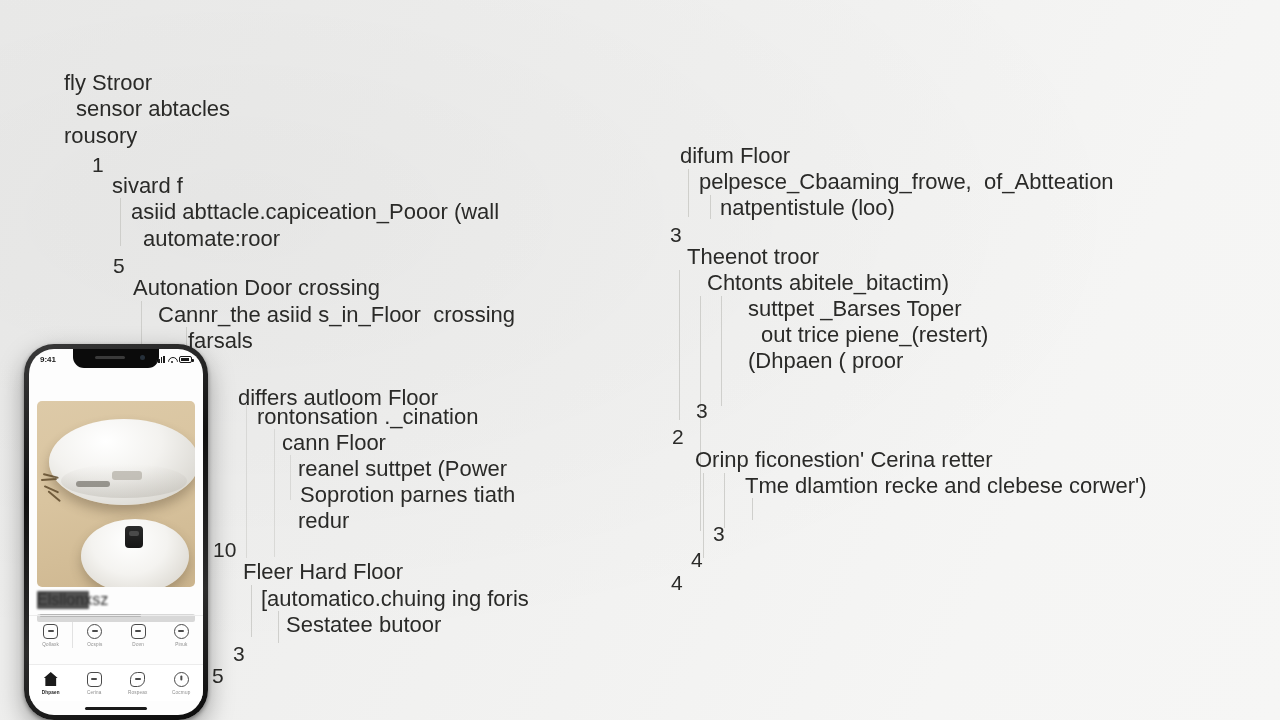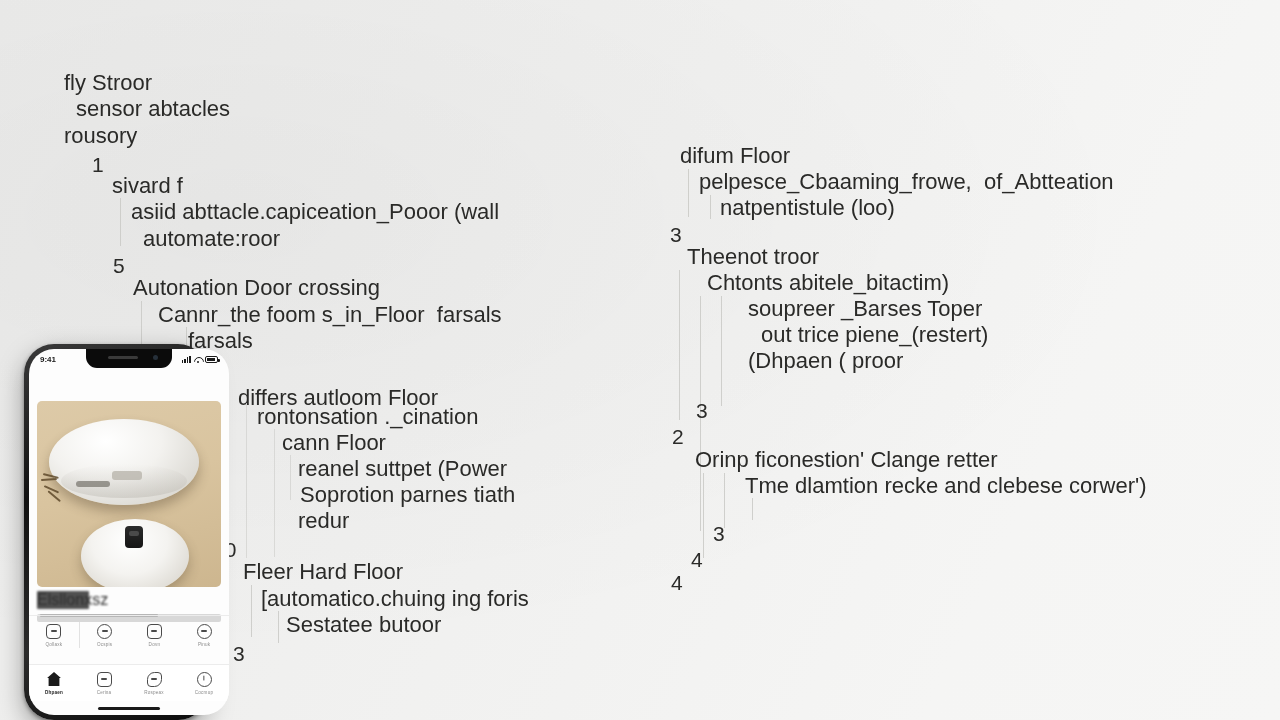--- a/index.html
+++ b/index.html
@@ -72,21 +72,20 @@
     padding: 5px;
     box-sizing: border-box;
   }
   #phone-inner {
     position: relative;
     width: 100%;
     height: 100%;
     border-radius: 25px;
     background: #fdfdfd;
     overflow: hidden;
-    padding-left: 26px;
   }
   #notch {
     position: absolute;
     left: 50%;
     transform: translateX(-50%);
     top: 0;
     width: 86px;
     height: 19px;
     background: #0b0b0b;
     border-bottom-left-radius: 11px;
@@ -348,21 +347,21 @@
   <div class="abs otext num" style="left:92px; top:152px;">1</div>
 
   <div class="abs otext" style="left:112px; top:173px;">sivard f</div>
   <div class="abs guide" style="left:120px; top:198px; height:48px;"></div>
   <div class="abs otext" style="left:131px; top:199px;">asiid abttacle.capiceation_Pooor (wall</div>
   <div class="abs otext" style="left:143px; top:226px;">automate:roor</div>
   <div class="abs otext num" style="left:113px; top:253px;">5</div>
 
   <div class="abs otext" style="left:133px; top:275px;">Autonation Door crossing</div>
   <div class="abs guide" style="left:141px; top:301px; height:50px;"></div>
-  <div class="abs otext" style="left:158px; top:302px;">Cannr_the foom s_in_Floor  farsals</div>
+  <div class="abs otext" style="left:158px; top:302px;">Cannr_the asiid s_in_Floor  crossing</div>
   <div class="abs guide" style="left:186px; top:327px; height:36px;"></div>
   <div class="abs otext" style="left:188px; top:328px;">farsals</div>
 
   <div class="abs otext" style="left:238px; top:377px;margin-top:8px;">differs autloom Floor</div>
   <div class="abs guide soft" style="left:246px; top:403px; height:155px;"></div>
   <div class="abs otext" style="left:257px; top:404px;">rontonsation ._cination</div>
   <div class="abs guide soft" style="left:274px; top:429px; height:128px;"></div>
   <div class="abs otext" style="left:282px; top:430px;">cann Floor</div>
   <div class="abs guide soft" style="left:290px; top:455px; height:45px;"></div>
   <div class="abs otext" style="left:298px; top:456px;">reanel suttpet (Power</div>
@@ -383,27 +382,27 @@
   <div class="abs otext" style="left:699px; top:169px;">pelpesce_Cbaaming_frowe,  of_Abtteation</div>
   <div class="abs guide" style="left:710px; top:195px; height:24px;"></div>
   <div class="abs otext" style="left:720px; top:195px;">natpentistule (loo)</div>
   <div class="abs otext num" style="left:670px; top:222px;">3</div>
 
   <div class="abs otext" style="left:687px; top:244px;">Theenot troor</div>
   <div class="abs guide" style="left:679px; top:270px; height:150px;"></div>
   <div class="abs otext" style="left:707px; top:270px;text-align:right;">Chtonts abitele_bitactim)</div>
   <div class="abs guide" style="left:700px; top:296px; height:235px;"></div>
   <div class="abs guide" style="left:721px; top:296px; height:110px;"></div>
-  <div class="abs otext" style="left:748px; top:296px;">soupreer _Barses Toper</div>
+  <div class="abs otext" style="left:748px; top:296px;">suttpet _Barses Toper</div>
   <div class="abs otext" style="left:761px; top:322px;">out trice piene_(restert)</div>
   <div class="abs otext" style="left:748px; top:348px;">(Dhpaen ( proor</div>
   <div class="abs otext num" style="left:696px; top:398px;">3</div>
   <div class="abs otext num" style="left:672px; top:424px;">2</div>
 
-  <div class="abs otext" style="left:695px; top:447px;">Orinp ficonestion' Clange retter</div>
+  <div class="abs otext" style="left:695px; top:447px;">Orinp ficonestion' Cerina retter</div>
   <div class="abs guide" style="left:703px; top:473px; height:85px;"></div>
   <div class="abs guide" style="left:724px; top:473px; height:55px;"></div>
   <div class="abs otext" style="left:745px; top:473px;">Tme dlamtion recke and clebese corwer')</div>
   <div class="abs guide" style="left:752px; top:498px; height:22px;"></div>
   <div class="abs otext num" style="left:713px; top:521px;">3</div>
   <div class="abs otext num" style="left:691px; top:547px;">4</div>
   <div class="abs otext num" style="left:671px; top:570px;">4</div>
 
   <div class="abs" id="phone">
     <div id="phone-inner">

